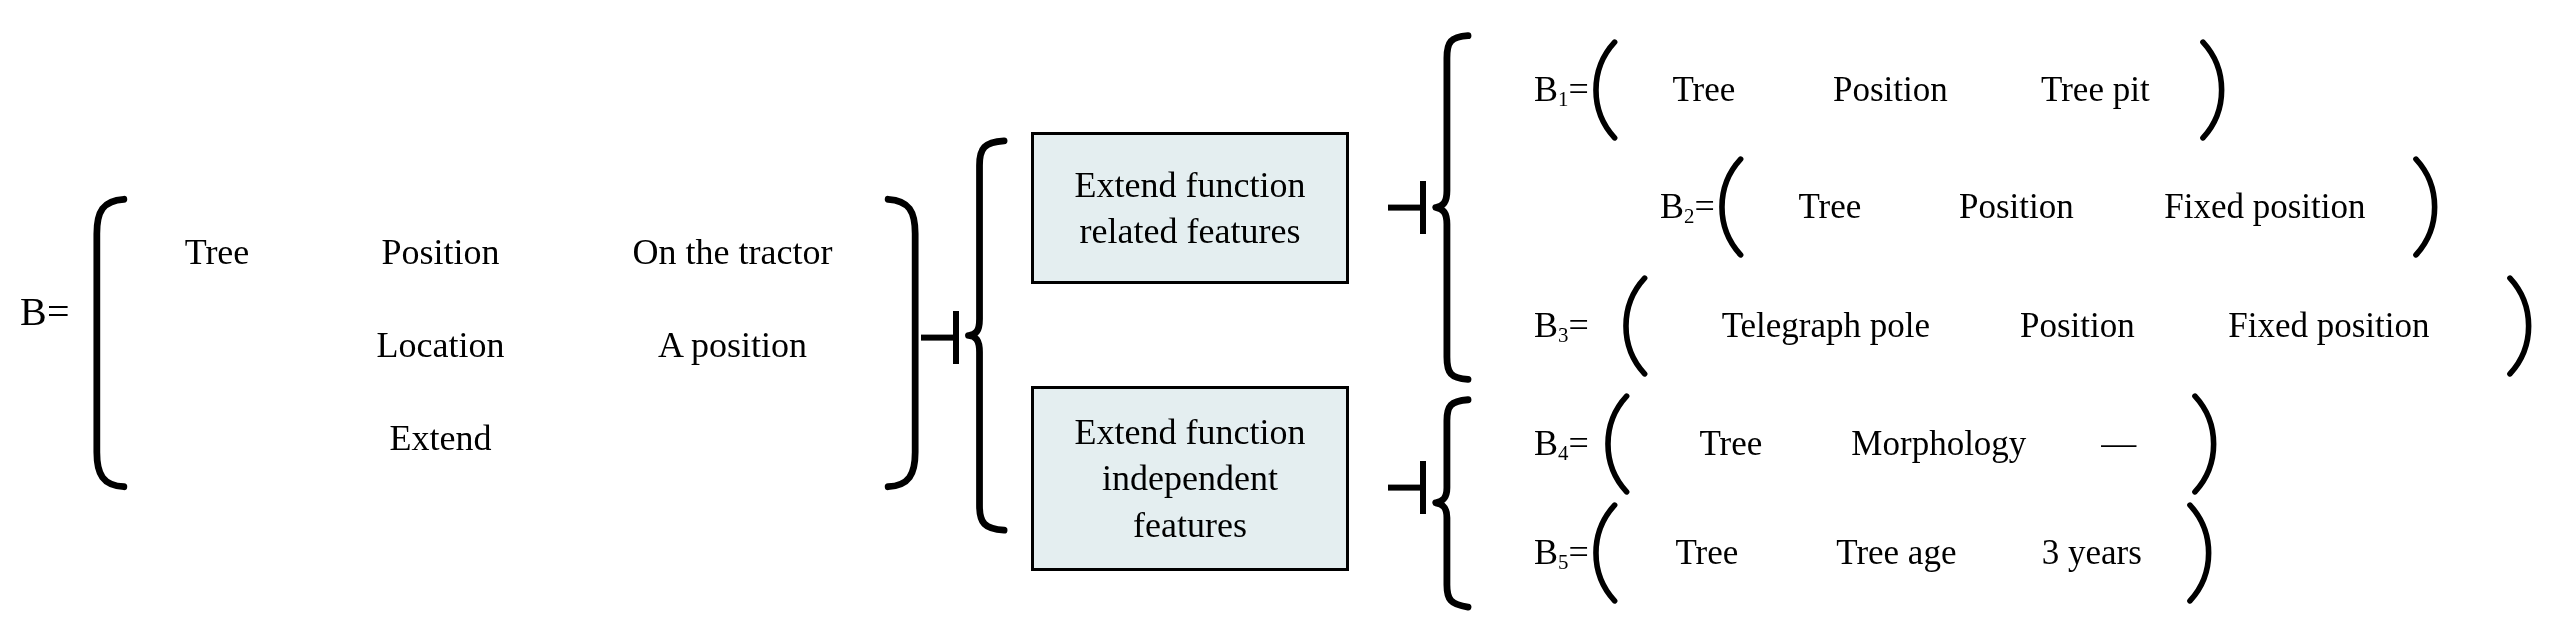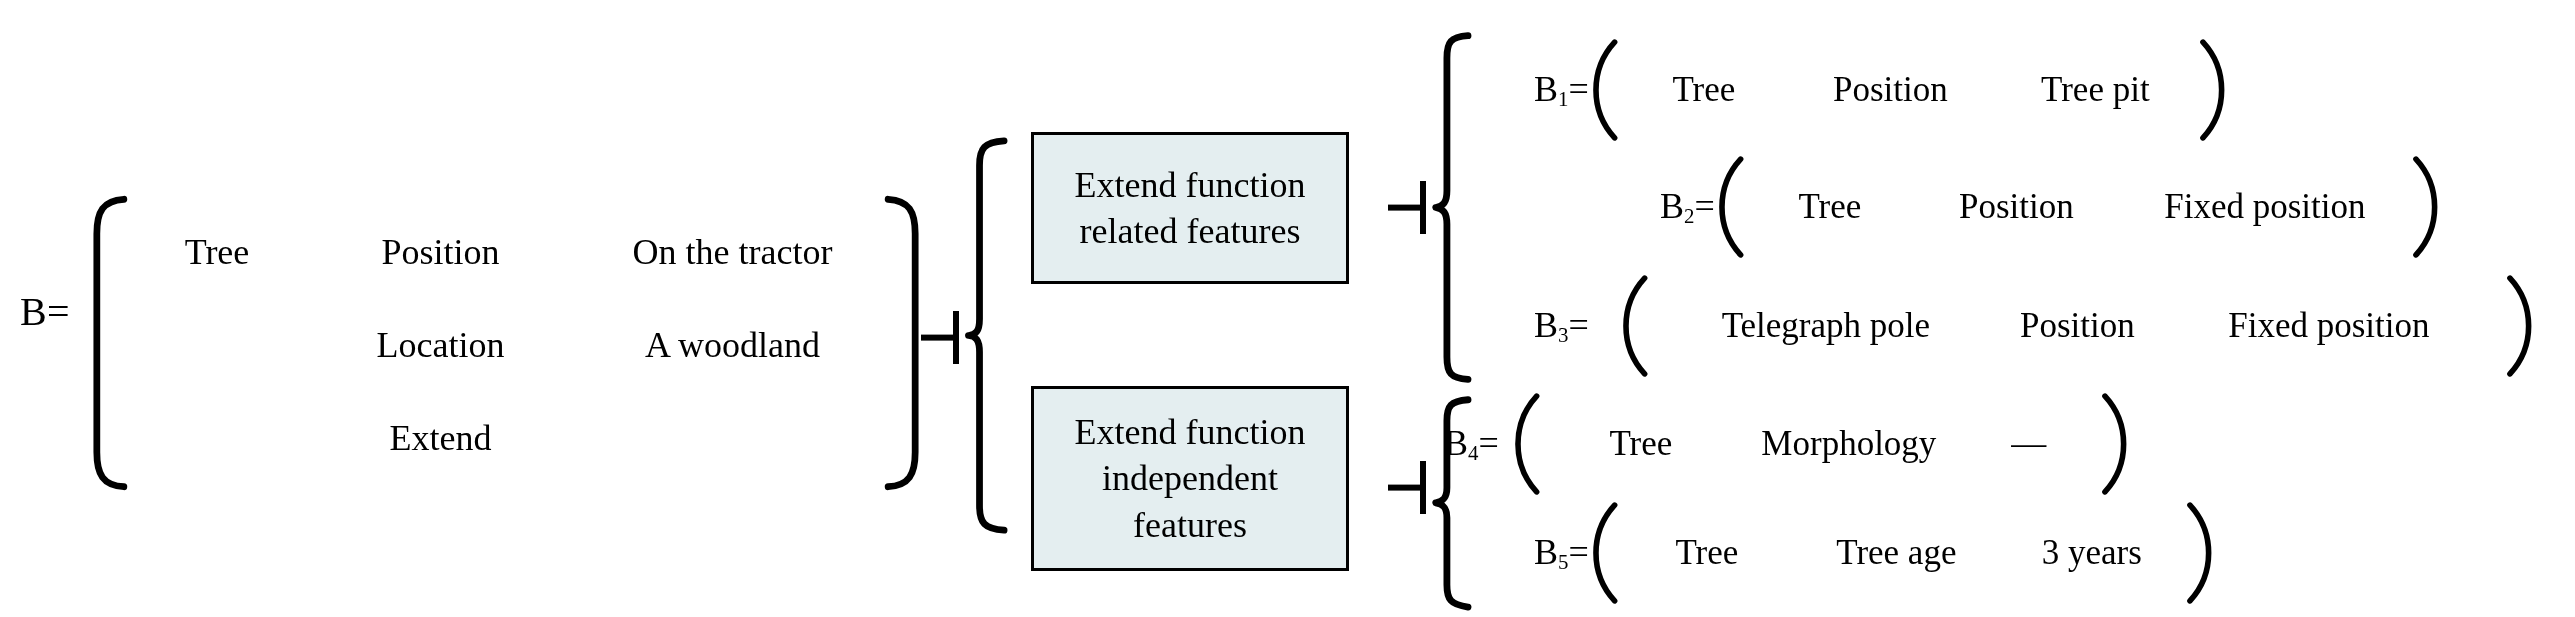--- a/index.html
+++ b/index.html
@@ -123,21 +123,21 @@
     <path d="M 60 6 C 26 8, 16 26, 16 62 L 16 418 C 16 454, 26 472, 60 474" fill="none" stroke="#000" stroke-width="11" stroke-linecap="round"></path>
   </svg>
 
   <div class="matrixB">
     <div class="c-ent">Tree</div>
     <div class="c-attr">Position</div>
     <div class="c-val">On the tractor</div>
 
     <div class="c-ent"></div>
     <div class="c-attr">Location</div>
-    <div class="c-val">A woodland</div>
+    <div class="c-val">A position</div>
 
     <div class="c-ent"></div>
     <div class="c-attr">Extend</div>
   </div>
 
   <svg class="abs bracket-svg" style="left:882px; top:194px;" width="43" height="298" viewBox="0 0 70 480">
     <path d="M 10 6 C 44 8, 54 26, 54 62 L 54 418 C 54 454, 44 472, 10 474" fill="none" stroke="#000" stroke-width="11" stroke-linecap="round"></path>
   </svg>
 
   <div class="conn" style="left:921px; top:311px; width:39px; height:53px;">
@@ -225,21 +225,21 @@
     <span class="cells">
       <span class="cell" style="width:292px;">Telegraph pole</span>
       <span class="cell" style="width:211px;">Position</span>
       <span class="cell" style="width:292px;">Fixed position</span>
     </span>
     <svg class="paren" width="28.6" height="106" viewBox="0 0 46 170">
       <path d="M 8 8 C 32 34, 38 62, 38 85 C 38 108, 32 136, 8 162" fill="none" stroke="#000" stroke-width="9" stroke-linecap="round"></path>
     </svg>
   </div>
 
-  <div class="brow" style="left:1444px; top:444px; transform:translateY(-50%);gap:12px;">
+  <div class="brow" style="left:1534px; top:444px; transform:translateY(-50%);gap:12px;">
     <span class="blab">
       <span>B</span><sub>4</sub><span>=</span>
     </span>
     <svg class="paren" width="28.6" height="106" viewBox="0 0 46 170">
       <path d="M 38 8 C 14 34, 8 62, 8 85 C 8 108, 14 136, 38 162" fill="none" stroke="#000" stroke-width="9" stroke-linecap="round"></path>
     </svg>
     <span class="cells">
       <span class="cell" style="width:174px;">Tree</span>
       <span class="cell" style="width:242px;">Morphology</span>
       <span class="cell dash" style="width:118px;">—</span>

